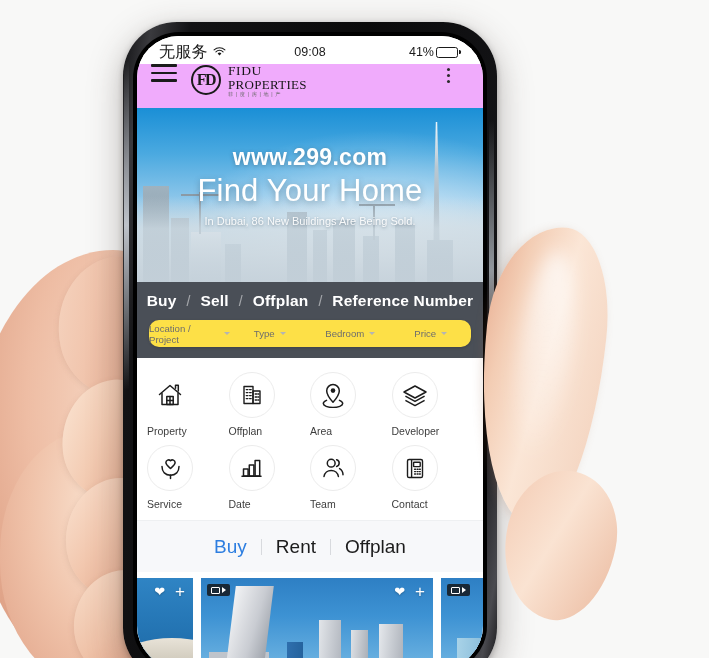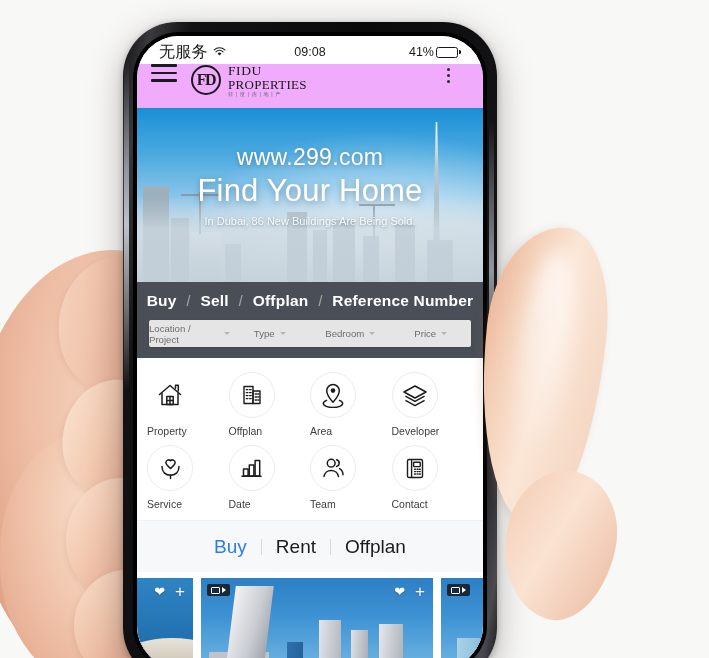--- a/index.html
+++ b/index.html
@@ -174,21 +174,21 @@
     position:absolute; right: 42px; bottom: 10px; width: 9px; height: 150px;
     background: linear-gradient(180deg, rgba(255,255,255,0.9) 0%, #b9c8d2 30%, #9aabb7 100%);
     clip-path: polygon(42% 0, 58% 0, 74% 38%, 88% 100%, 12% 100%, 26% 38%);
   }
   .crane { position:absolute; background: #8b9aa5; }
   .hero-text {
     position: absolute; left:0; right:0; top: 36px;
     text-align:center; z-index: 3;
   }
   .hero-url {
-    font-size: 23px; font-weight: 400; color: #fff;
+    font-size: 23px; font-weight: 700; color: #fff;
     letter-spacing: 0.3px;
     text-shadow: 0 1px 4px rgba(60,80,95,0.45);
   }
   .hero-title {
     font-size: 31px; font-weight: 400; color: #fff; margin-top: 2px;
     letter-spacing: 0.2px;
     text-shadow: 0 2px 6px rgba(60,80,95,0.45);
   }
   .hero-sub {
     font-size: 11px; color: rgba(255,255,255,0.92); margin-top: 6px;
@@ -201,21 +201,21 @@
     display:flex; align-items:center; justify-content:center;
     gap: 10px;
     color:#fff;
   }
   .navstrip .nv { font-size: 15.5px; font-weight: 700; letter-spacing: 0.2px; cursor:pointer; }
   .navstrip .sep { color: rgba(255,255,255,0.5); font-size: 14px; font-weight: 300; }
 
   
   .filterwrap { background: #4a4f57; padding: 0 12px 11px 12px; }
   .filterbar {
-    background:#e5e5e5; height: 27px; border-radius: 2px;
+    background:#fde047; height: 27px; border-radius: 10px;
     display:flex; align-items:center;
     box-shadow: 0 1px 3px rgba(0,0,0,0.18);
   }
   .fitem {
     flex: 1; display:flex; align-items:center; justify-content:center; gap: 5px;
     font-size: 9.6px; color:#6d6d6d; cursor:pointer;
   }
   .caret {
     width:0;height:0;border-left:3.2px solid transparent;border-right:3.2px solid transparent;
     border-top:3.6px solid #b4b4b4;

